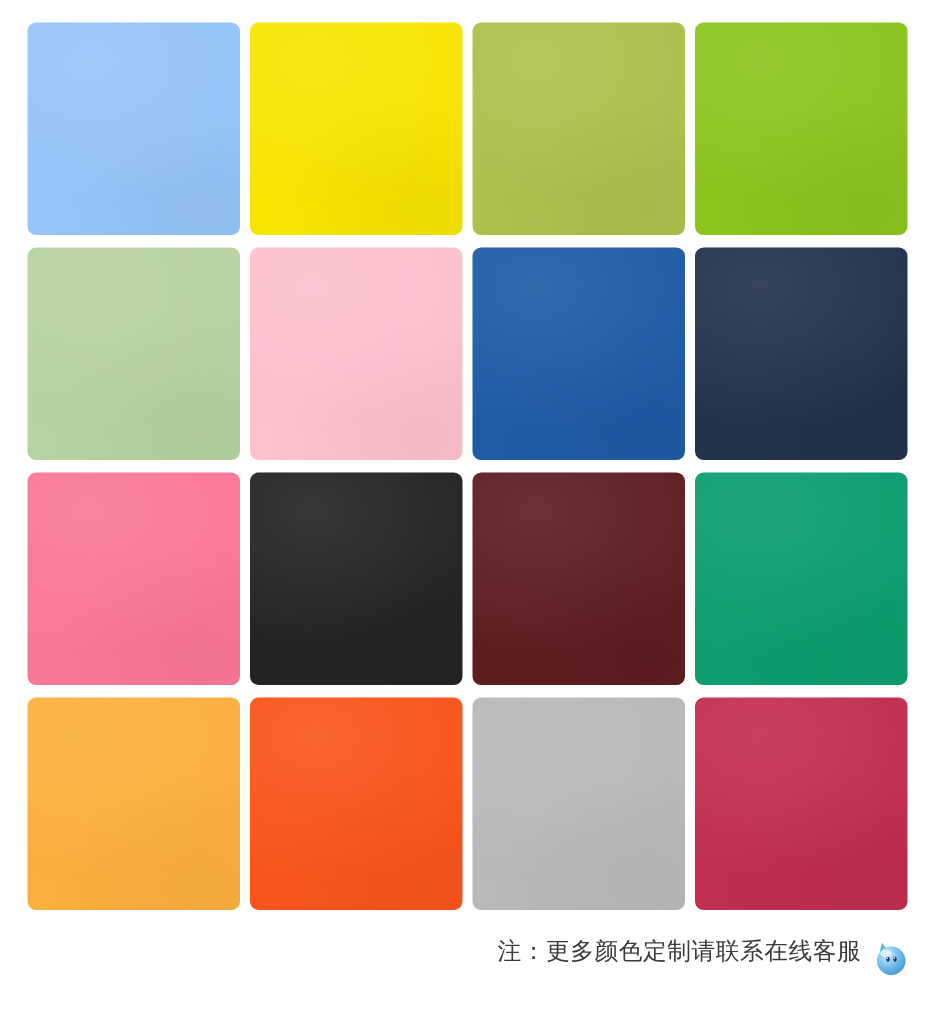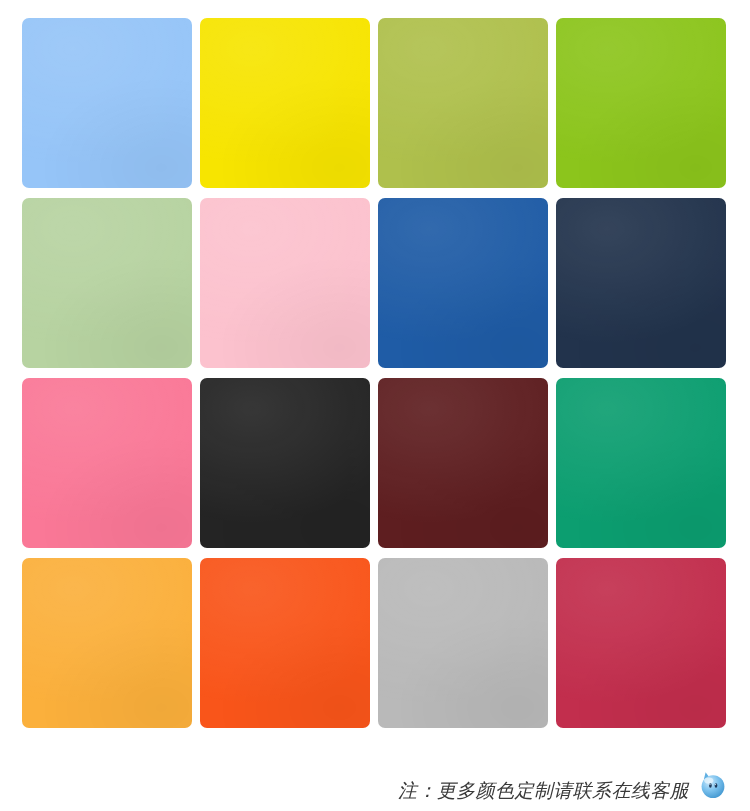--- a/index.html
+++ b/index.html
@@ -48,25 +48,24 @@
     pointer-events: none;
   }
 
   .caption-bar {
     position: absolute;
     left: 0;
     top: 752px;
     width: 750px;
     height: 48px;
     display: flex;
-    align-items: flex-end;
+    align-items: flex-start;
     justify-content: flex-end;
     padding-right: 22px;
     box-sizing: border-box;
-    font-style: italic;
   }
 
   .caption-text {
     font-size: 19px;
     line-height: 1;
     color: #3a3a3a;
     letter-spacing: 0.4px;
     white-space: nowrap;
   }
 

